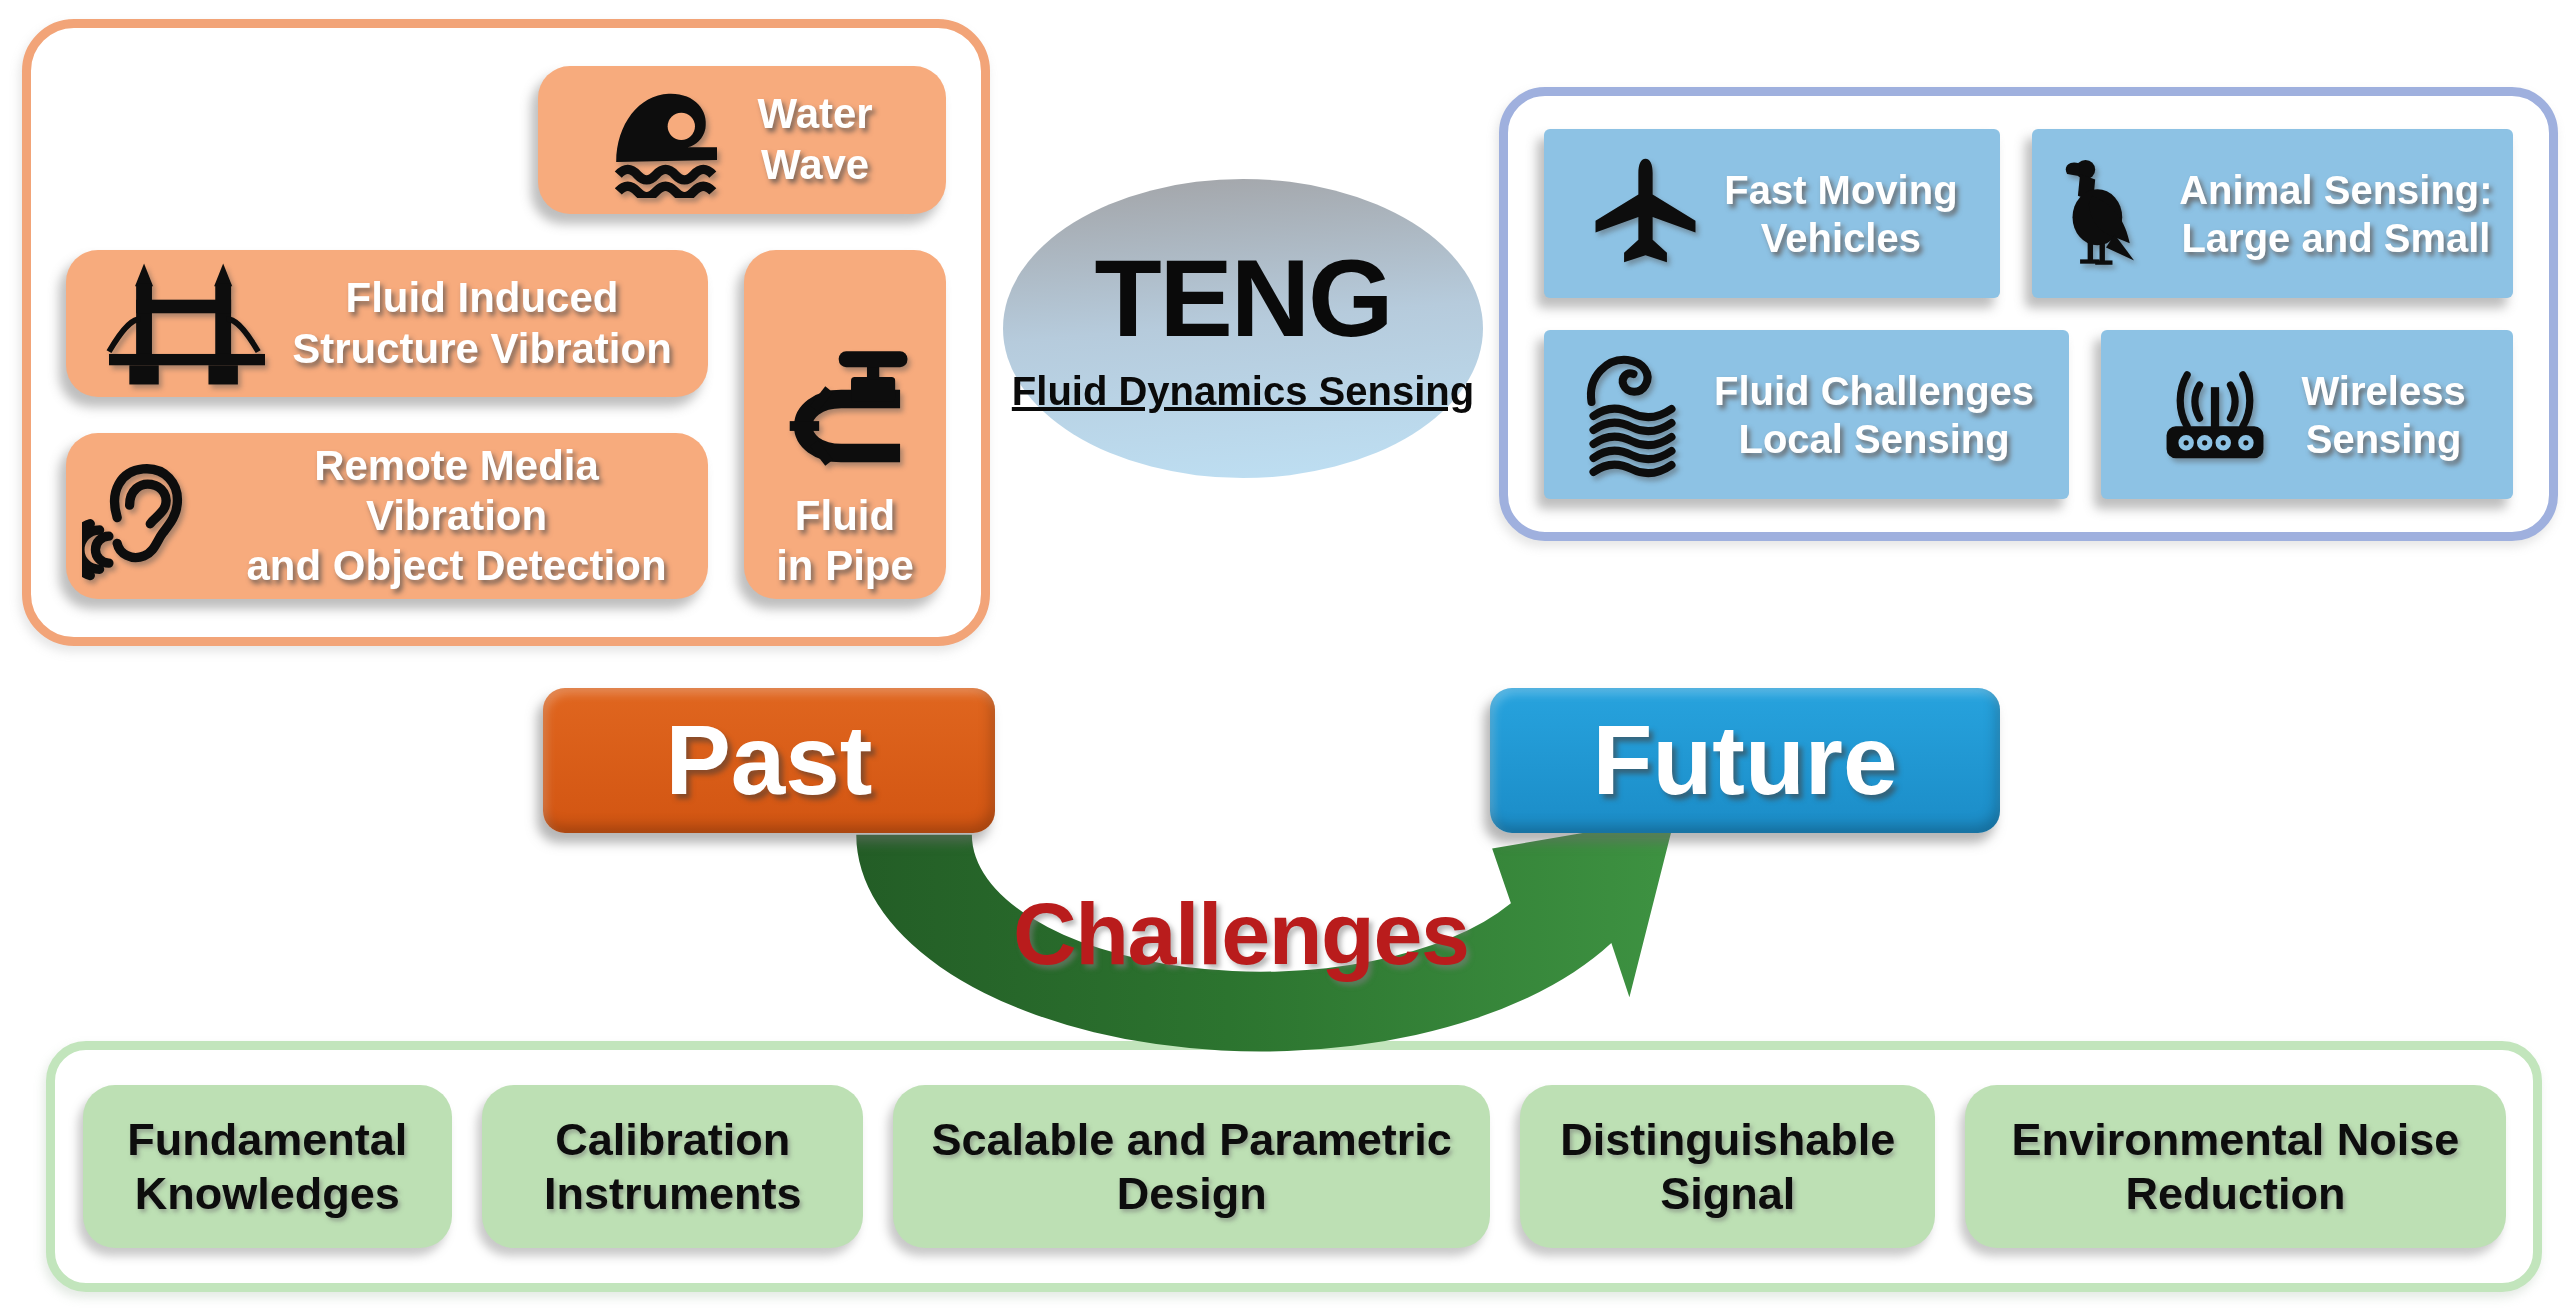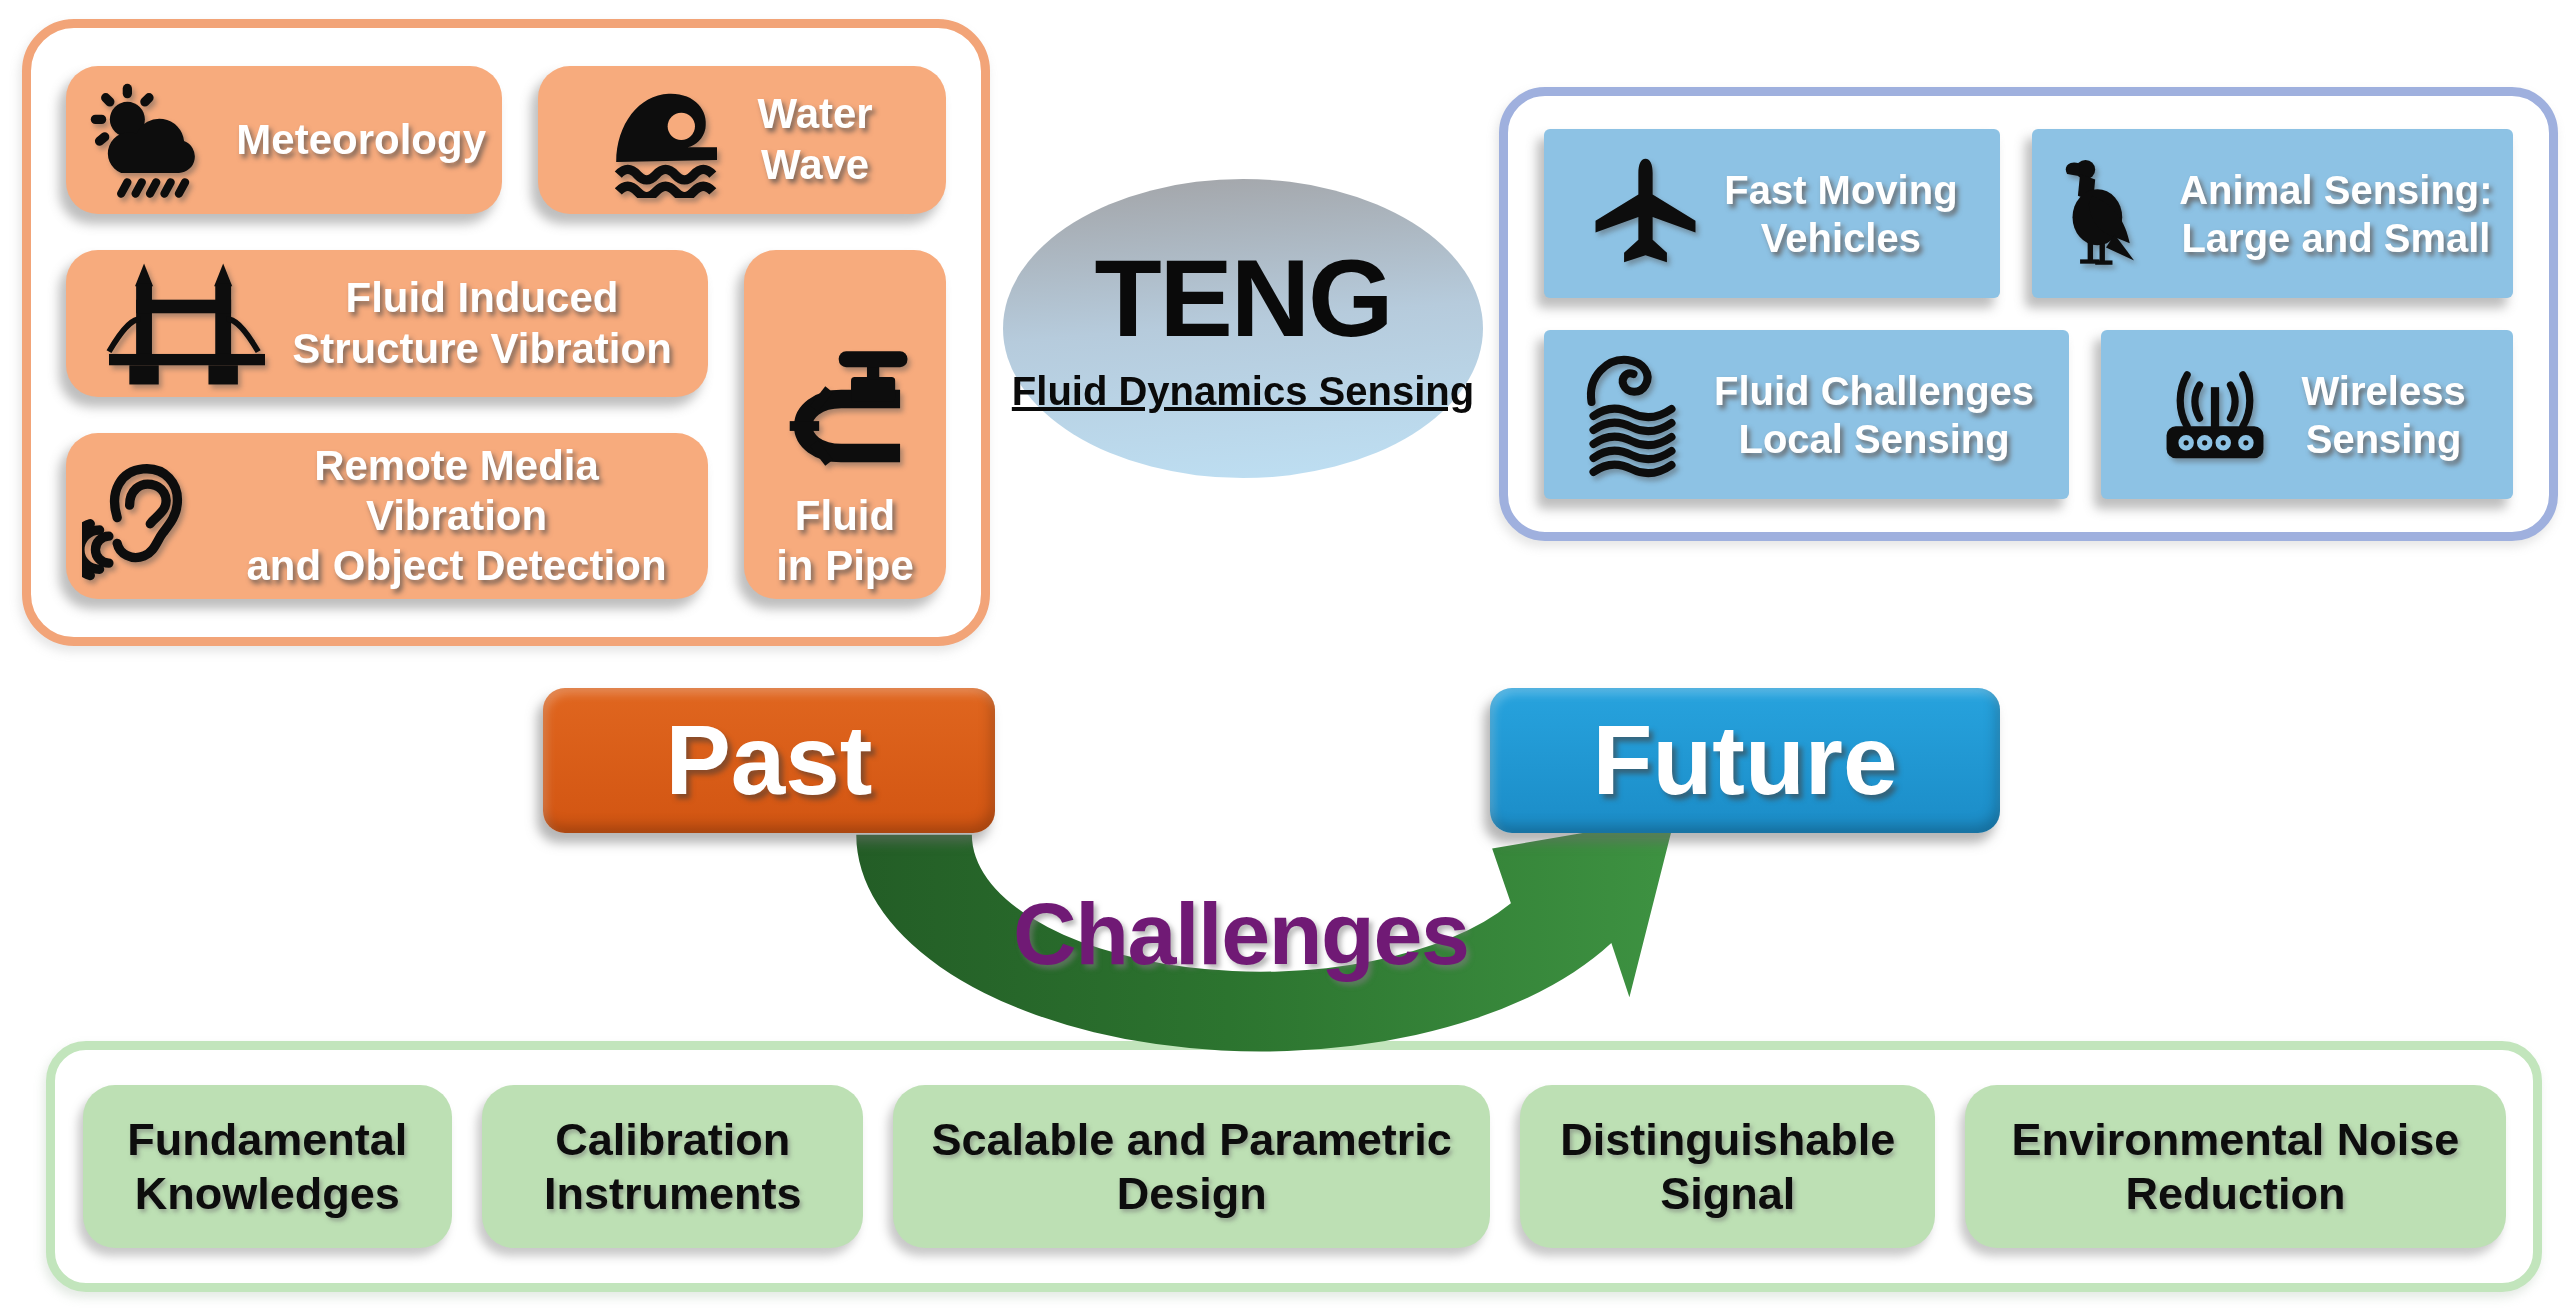--- a/index.html
+++ b/index.html
@@ -47,55 +47,32 @@
   .bubble-title{font-size:110px;letter-spacing:-2.2px;color:#0a0a0a;line-height:1;}
   .bubble-sub{font-size:40px;color:#0a0a0a;margin-top:16px;white-space:nowrap;text-decoration:underline;}
 
   
   .tbtn{position:absolute;height:145px;border-radius:22px;display:flex;align-items:center;justify-content:center;
         color:#fff;font-size:98px;z-index:2;text-shadow:4.3px 5px 5.8px rgba(70,60,55,.55);
         box-shadow:-5.8px 9.4px 11px rgba(110,110,110,.5), inset -3.6px -7.2px 13px rgba(0,0,0,.22), inset 3.6px 5.8px 10px rgba(255,255,255,.25);}
   .past-btn{left:543px;top:688px;width:452px;background:linear-gradient(180deg,#E0661F 0%,#D25512 100%);}
   .future-btn{left:1490px;top:688px;width:510px;background:linear-gradient(180deg,#27A3DE 0%,#1B8CC7 100%);}
 
-  .challenges-text{position:absolute;left:1013px;top:883px;font-size:88px;letter-spacing:-1.4px;color:#701a75;
+  .challenges-text{position:absolute;left:1013px;top:883px;font-size:88px;letter-spacing:-1.4px;color:#b91c1c;
         z-index:3;text-shadow:3.6px 4.3px 5px rgba(125,125,125,.55);}
 
   .arrow-svg{position:absolute;left:0;top:0;z-index:1;}
 </style>
 </head>
 <body>
 
 <div class="canvas">
 
   <div class="panel past-panel">
 
-    <div class="box obox pp-met">
-      <span class="icon">
-        <svg width="134" height="116" viewBox="0 0 130 112" fill="#0d0d0d">
-          <circle cx="44" cy="36" r="17"></circle>
-          <g stroke="#0d0d0d" stroke-width="9" stroke-linecap="round">
-            <line x1="44" y1="6" x2="44" y2="11"></line>
-            <line x1="23" y1="15" x2="27" y2="19"></line>
-            <line x1="65" y1="15" x2="61" y2="19"></line>
-            <line x1="13" y1="36" x2="19" y2="36"></line>
-            <line x1="17" y1="57" x2="22" y2="53"></line>
-          </g>
-          <path d="M38 88 h56 a16 16 0 0 0 5 -31 a24 24 0 0 0 -46 -7 a19 19 0 0 0 -15 38 z"></path>
-          <g stroke="#0d0d0d" stroke-width="8" stroke-linecap="round">
-            <line x1="44" y1="97" x2="38" y2="108"></line>
-            <line x1="58" y1="97" x2="52" y2="108"></line>
-            <line x1="72" y1="97" x2="66" y2="108"></line>
-            <line x1="86" y1="97" x2="80" y2="108"></line>
-            <line x1="100" y1="97" x2="94" y2="108"></line>
-          </g>
-        </svg>
-      </span>
-      <span class="label">Meteorology</span>
-    </div>
 
     <div class="box obox pp-wave">
       <span class="icon">
         <svg width="126" height="116" viewBox="0 0 120 110" fill="#0d0d0d">
           <path d="M4 76 C4 40 26 12 54 11 C78 10 92 26 89 44 C87 54 80 60 72 62 L100 62 L100 74 L4 76 Z"></path>
           <circle cx="66" cy="42" r="13" fill="#F7AB7D"></circle>
           <path d="M6 88 q9 -10 18 0 t18 0 t18 0 t18 0 t18 0" stroke="#0d0d0d" stroke-width="9" fill="none"></path>
           <path d="M6 104 q9 -10 18 0 t18 0 t18 0 t18 0 t18 0" stroke="#0d0d0d" stroke-width="9" fill="none"></path>
         </svg>
       </span>

